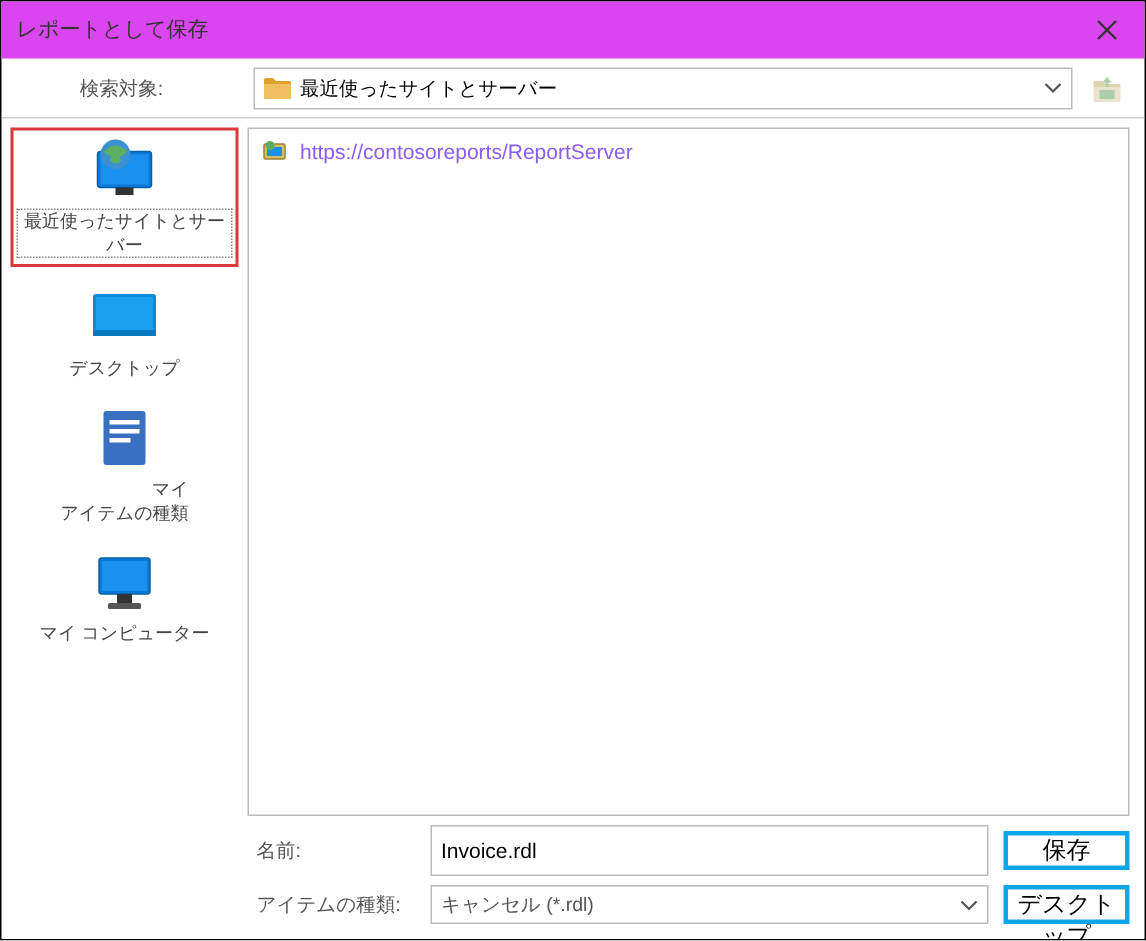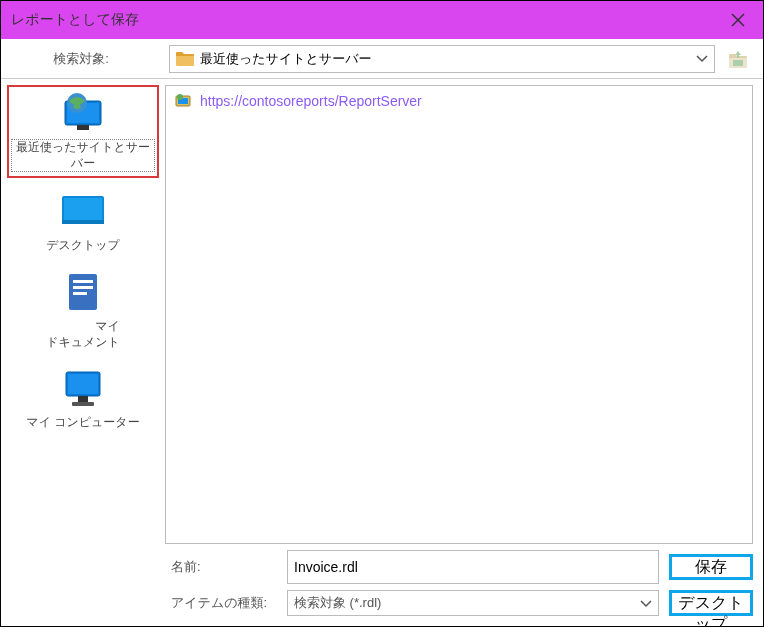--- a/index.html
+++ b/index.html
@@ -107,21 +107,21 @@
         <div class="place-icon-wrap">
           <svg width="36" height="40" viewBox="0 0 36 40">
             <rect x="4" y="2" width="28" height="36" rx="2" fill="#3a70c0"></rect>
             <rect x="8" y="8" width="20" height="3" fill="#fff"></rect>
             <rect x="8" y="14" width="20" height="3" fill="#fff"></rect>
             <rect x="8" y="20" width="14" height="3" fill="#fff"></rect>
           </svg>
         </div>
         <div style="text-align:right">
           <span class="place-label">マイ</span><br>
-          <span class="place-label">ドキュメント</span>
+          <span class="place-label">アイテムの種類</span>
         </div>
       </div>
 
       <div class="place-item">
         <div class="place-icon-wrap">
           <svg width="46" height="42" viewBox="0 0 46 42">
             <rect x="6" y="4" width="34" height="24" rx="2" fill="#0a7ad8" stroke="#0560a8"></rect>
             <rect x="8" y="6" width="30" height="20" fill="#1a90ef"></rect>
             <rect x="18" y="28" width="10" height="6" fill="#333"></rect>
             <rect x="12" y="34" width="22" height="4" rx="1" fill="#555"></rect>
@@ -145,21 +145,21 @@
 
       <div class="bottom-row">
         <span class="bottom-label">名前:</span>
         <input class="bottom-input" value="Invoice.rdl" style="">
         <button class="action-btn">保存</button>
       </div>
 
       <div class="bottom-row">
         <span class="bottom-label">アイテムの種類:</span>
         <div class="bottom-select">
-          <span>検索対象 (*.rdl)</span>
+          <span>キャンセル (*.rdl)</span>
           <span class="chevron">
             <svg width="12" height="8" viewBox="0 0 12 8">
                 <path d="M1 1 L6 6 L11 1" stroke="#555" stroke-width="1.5" fill="none"></path>
               </svg>
           </span>
         </div>
         <button class="action-btn">デスクトップ</button>
       </div>
     </div>
   </div>

